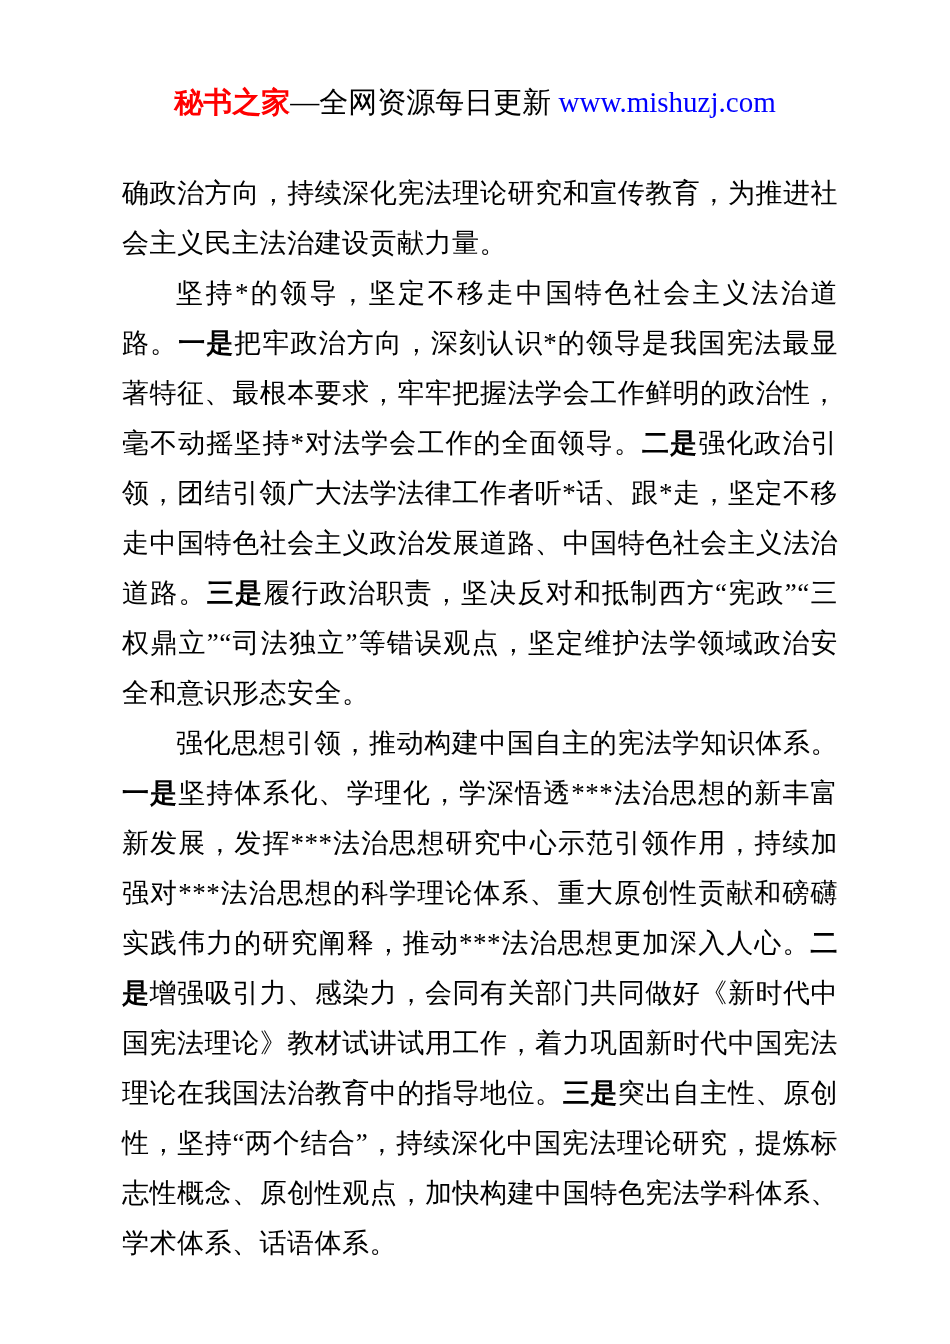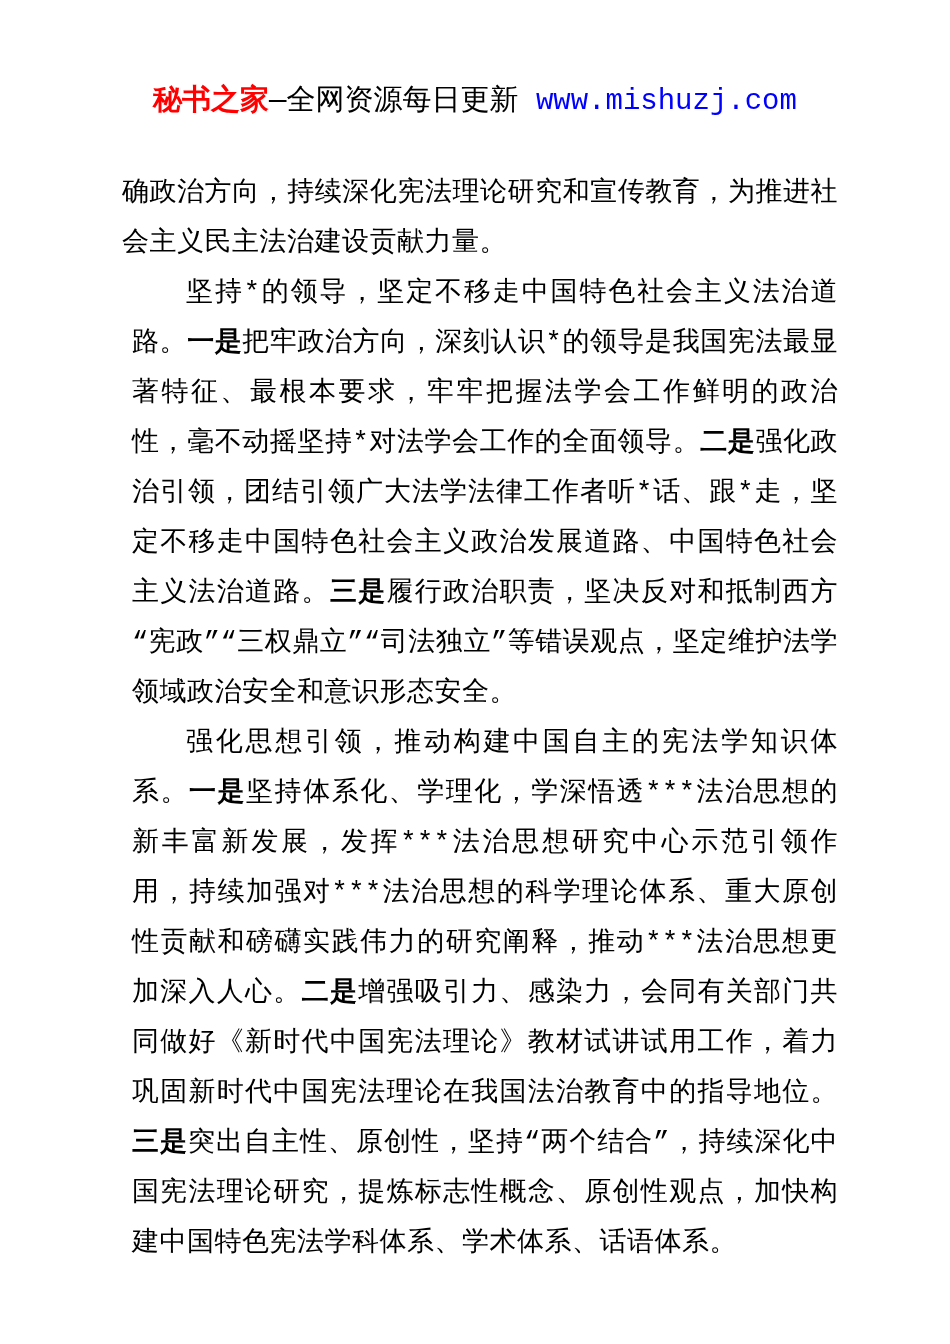--- a/index.html
+++ b/index.html
@@ -6,21 +6,21 @@
     margin: 0;
     padding: 0;
     background: #ffffff;
   }
   .page {
     position: relative;
     width: 950px;
     height: 1344px;
     background: #ffffff;
     overflow: hidden;
-    font-family: Liberation Mono, monospace;
+    font-family: Liberation Serif, serif;
     color: #000000;
   }
   
   .site-header {
     position: absolute;
     top: 84px;
     left: 0;
     width: 100%;
     text-align: center;
     font-size: 29px;
@@ -52,21 +52,20 @@
     letter-spacing: 0.5px;
     color: #000000;
   }
   .doc-body p.para {
     margin: 0;
     padding: 0;
     text-indent: 0;
   }
   .doc-body p.para.indent {
     text-indent: 2em;
-    margin-left: 10px;
   }
   .doc-body .b {
     font-weight: bold;
   }
 </style>
 </head>
 <body>
 
 <div class="page">
 

